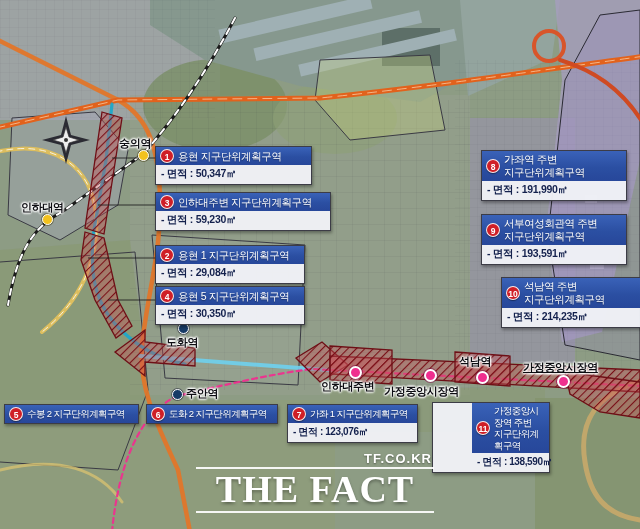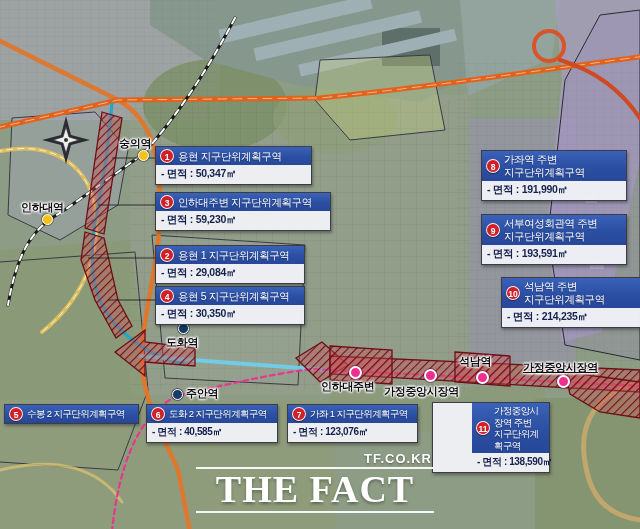--- a/index.html
+++ b/index.html
@@ -259,21 +259,20 @@
         <span class="zone-badge">5</span>
       <span class="zone-title">수봉 2 지구단위계획구역</span>
       </div>
   </div>
 
   <div class="zone-box small" style="left:146px;top:404px;width:132px;">
     <div class="zone-head">
         <span class="zone-badge">6</span>
       <span class="zone-title">도화 2 지구단위계획구역</span>
       </div>
-    <div class="zone-body">- 면적 : 40,585㎡</div>
   </div>
 
   <div class="zone-box small" style="left:287px;top:404px;width:131px;">
     <div class="zone-head">
         <span class="zone-badge">7</span>
       <span class="zone-title">가좌 1 지구단위계획구역</span>
       </div>
     <div class="zone-body">- 면적 : 123,076㎡</div>
   </div>
 

